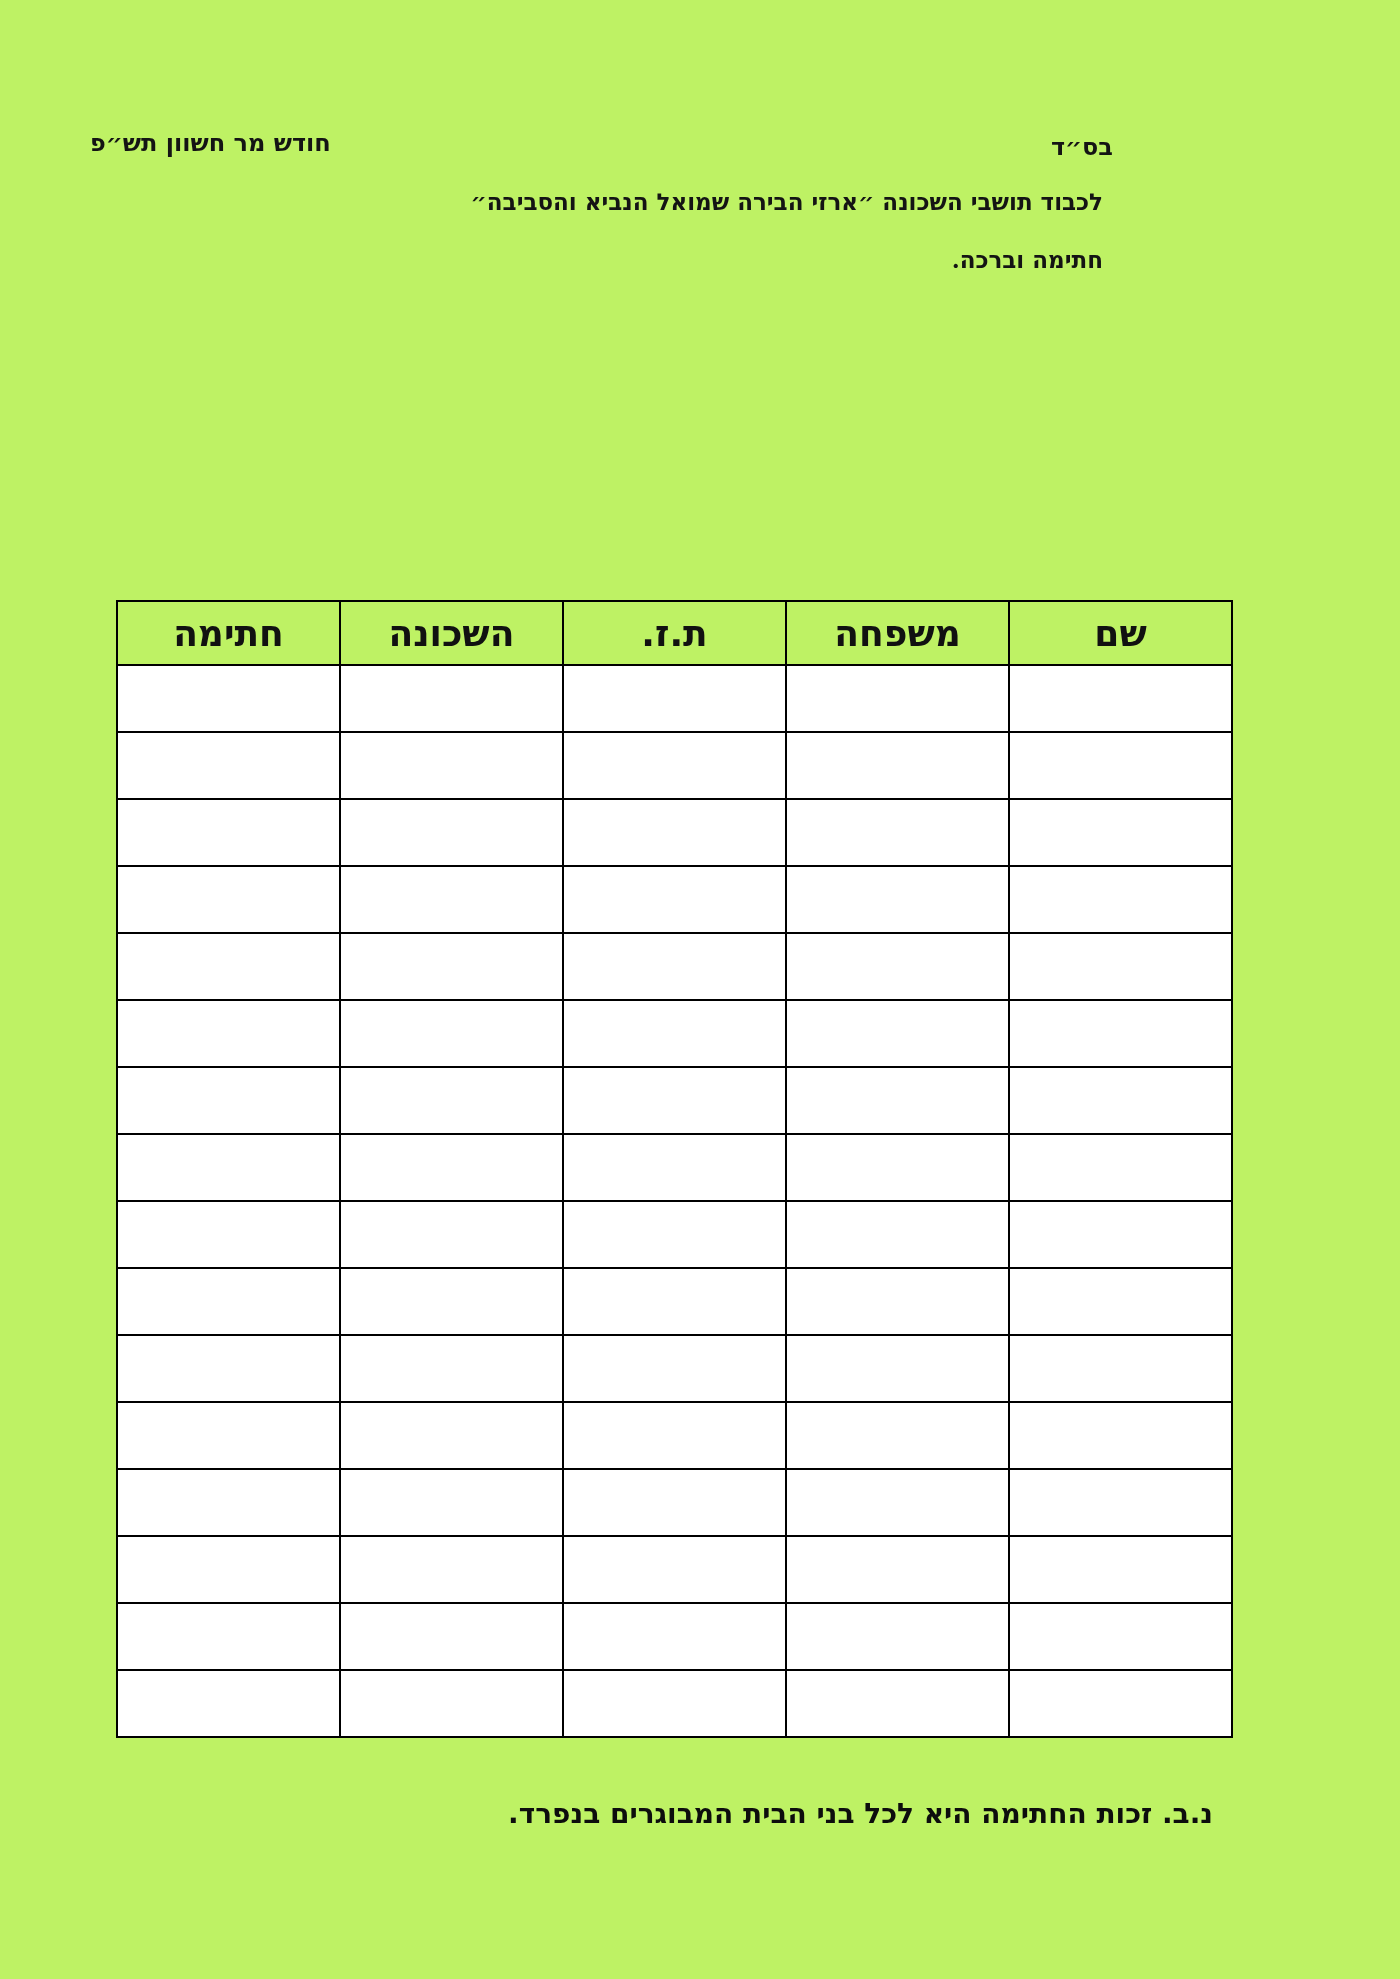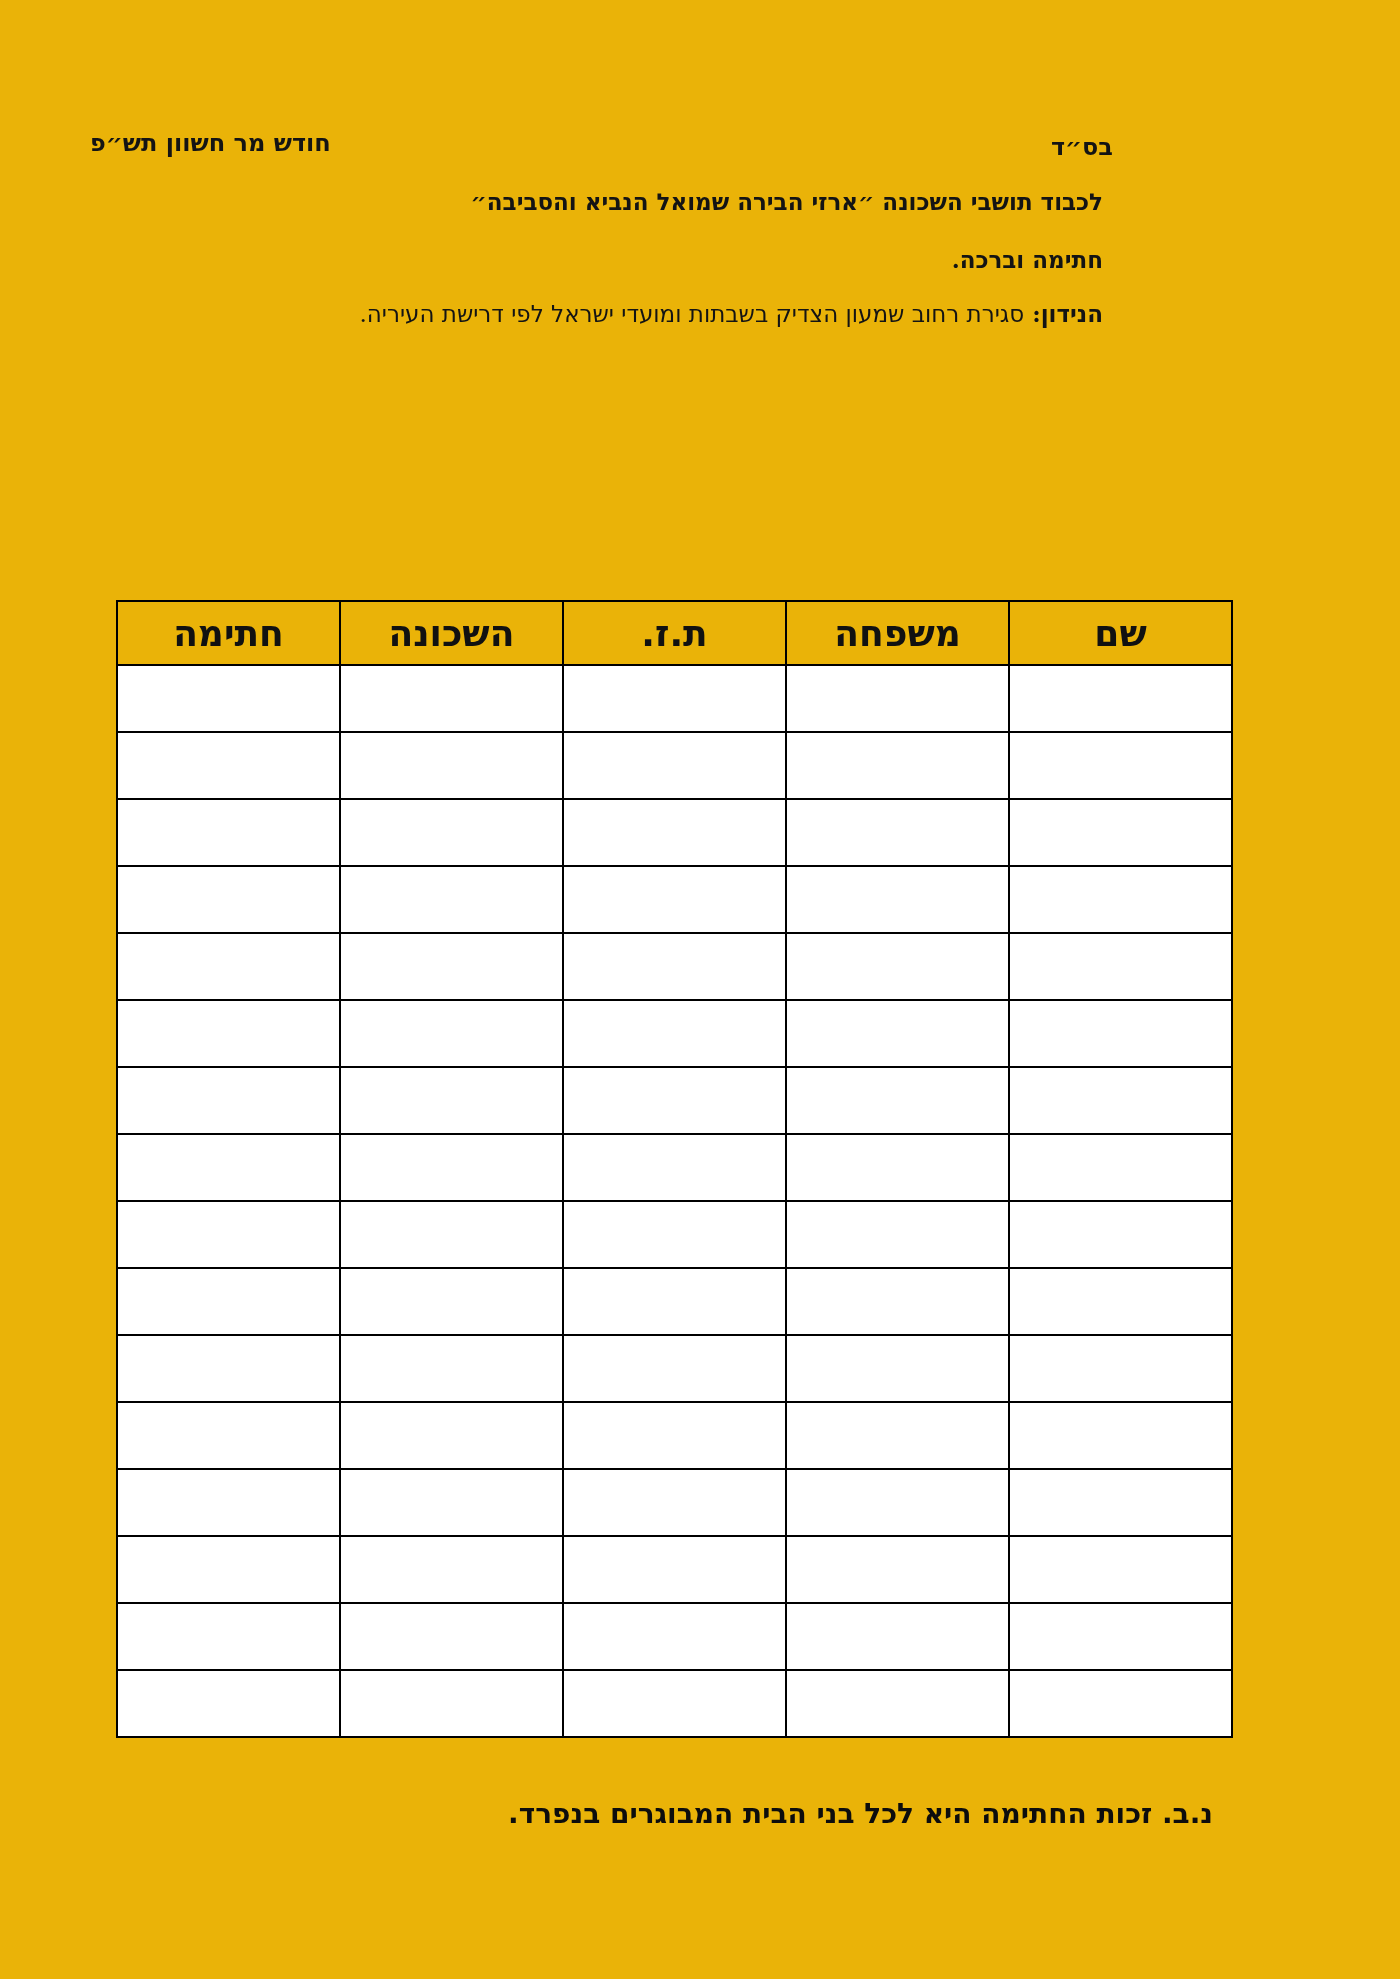--- a/index.html
+++ b/index.html
@@ -1,19 +1,19 @@
 <!DOCTYPE html>
 <html lang="he" dir="rtl"><head>
 <meta charset="utf-8">
 <style>
   html,body{margin:0;padding:0;background:#e8e8e8;}
   .page{
     position:relative;
     width:1400px;height:1979px;
-    background:#eab308;
+    background:#bef264;
     color:#141414;
     direction:rtl;
     font-family:"DejaVu Serif","DejaVu Sans",sans-serif;
     overflow:hidden;
   }
   .abs{position:absolute;}
   .serif{font-family:"DejaVu Serif","DejaVu Sans",sans-serif;}
 
   .date-line{top:128px;left:90px;font-size:24px;font-weight:600;white-space:nowrap;}
   .bsd{top:132px;right:287px;font-size:24px;font-weight:700;white-space:nowrap;}
@@ -66,23 +66,20 @@
 
 <div class="page">
 
   <span class="abs serif date-line">חודש מר חשוון תש״פ</span>
   <span class="abs serif bsd">בס״ד</span>
 
   <div class="abs serif addressee">לכבוד תושבי השכונה ״ארזי הבירה שמואל הנביא והסביבה״</div>
 
   <div class="abs serif greeting">חתימה וברכה.</div>
 
-  <div class="abs serif subject">
-    <span class="lbl">הנידון:</span><span>סגירת רחוב שמעון הצדיק בשבתות ומועדי ישראל לפי דרישת העיריה.</span>
-  </div>
 
 
 
   <table class="sig-table">
     <thead>
       <tr>
           <th>שם</th>
           <th>משפחה</th>
           <th>ת.ז.</th>
           <th>השכונה</th>

